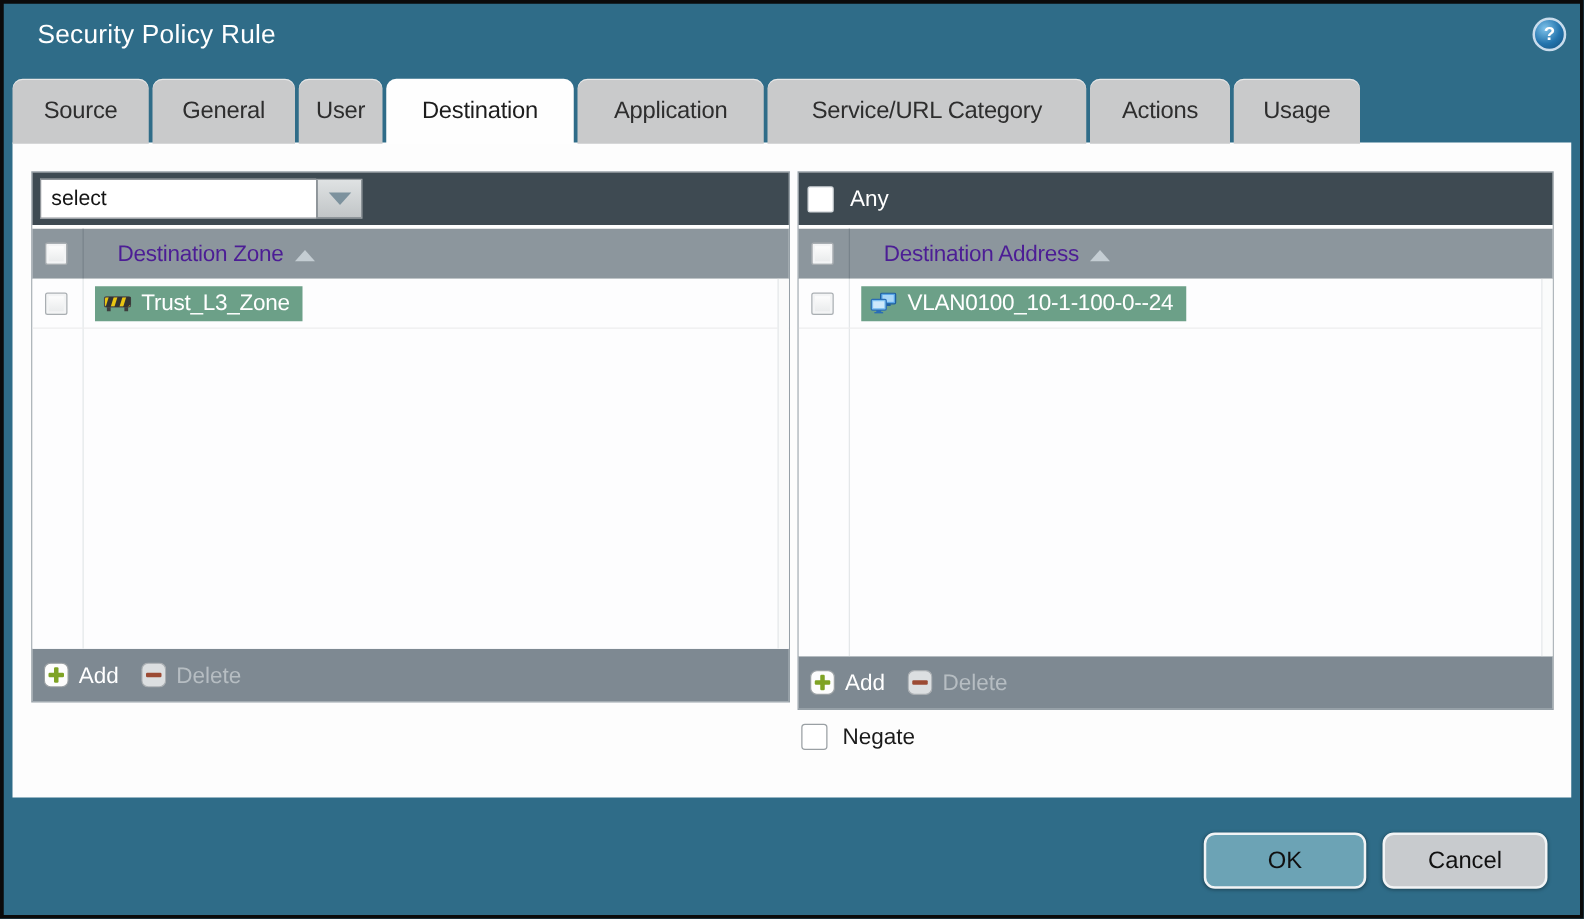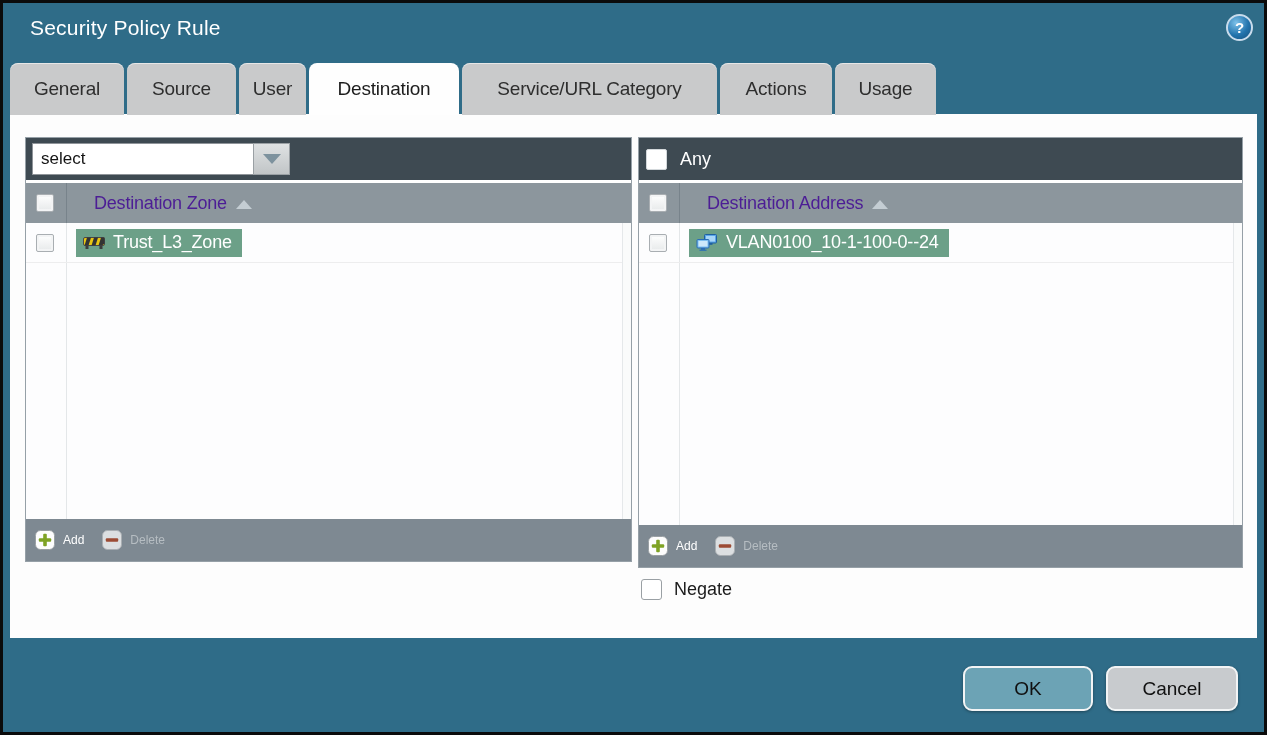--- a/index.html
+++ b/index.html
@@ -71,21 +71,21 @@
   .sort-asc { width:0; height:0; border-left:8px solid transparent; border-right:8px solid transparent; border-bottom:9px solid #c4cdd3; margin-top:2px; }
 
   .row { height:40px; border-bottom:1px solid #ededee; position:relative; display:flex; align-items:center; }
   .chip {
     margin-left:50px; background:#6ca088; color:#fff; font-size:18px; letter-spacing:-.2px;
     padding:3px 10px 4px 7px; display:inline-flex; align-items:center; gap:8px; cursor:pointer;
   }
   .scroll { position:absolute; right:0; top:0; bottom:0; width:9px; background:#fafbfb; border-left:1px solid #e5e8ea; }
 
   
-  .ftr-btn { display:flex; align-items:center; gap:8px; font-size:12px; color:#fff; cursor:pointer; }
+  .ftr-btn { display:flex; align-items:center; gap:8px; font-size:18px; color:#fff; cursor:pointer; }
   .ftr-btn.disabled { color:#b6bdc2; cursor:default; }
   .ftr-btn svg { display:block; }
 
   
   .negate { position:absolute; left:631px; top:465px; display:flex; align-items:center; gap:12px; font-size:18px; color:#1b1b1b; }
   .cb-negate { width:21px; height:21px; background:#fff; border:1px solid #9aa0a4; border-radius:3px; cursor:pointer; }
 
   
   .btn {
     position:absolute; top:666px; height:45px; border-radius:9px; border:2px solid #f2f4f5;
@@ -99,24 +99,25 @@
 <body>
 
 <div class="stage">
 
   <div class="title">Security Policy Rule</div>
   <div class="help">
     <span>?</span>
   </div>
 
   <div class="tabs">
+    <div class="tab" style="width:109px">Source</div>
     <div class="tab" style="width:114px">General</div>
-    <div class="tab" style="width:109px">Source</div>
     <div class="tab" style="width:67px">User</div>
     <div class="tab active" style="width:150px">Destination</div>
+    <div class="tab" style="width:149px">Application</div>
     <div class="tab" style="width:255px">Service/URL Category</div>
     <div class="tab" style="width:112px">Actions</div>
     <div class="tab" style="width:101px">Usage</div>
   </div>
 
   <div class="content">
 
     <div class="panel panel-zone">
       <div class="topbar">
         <div class="combo">

